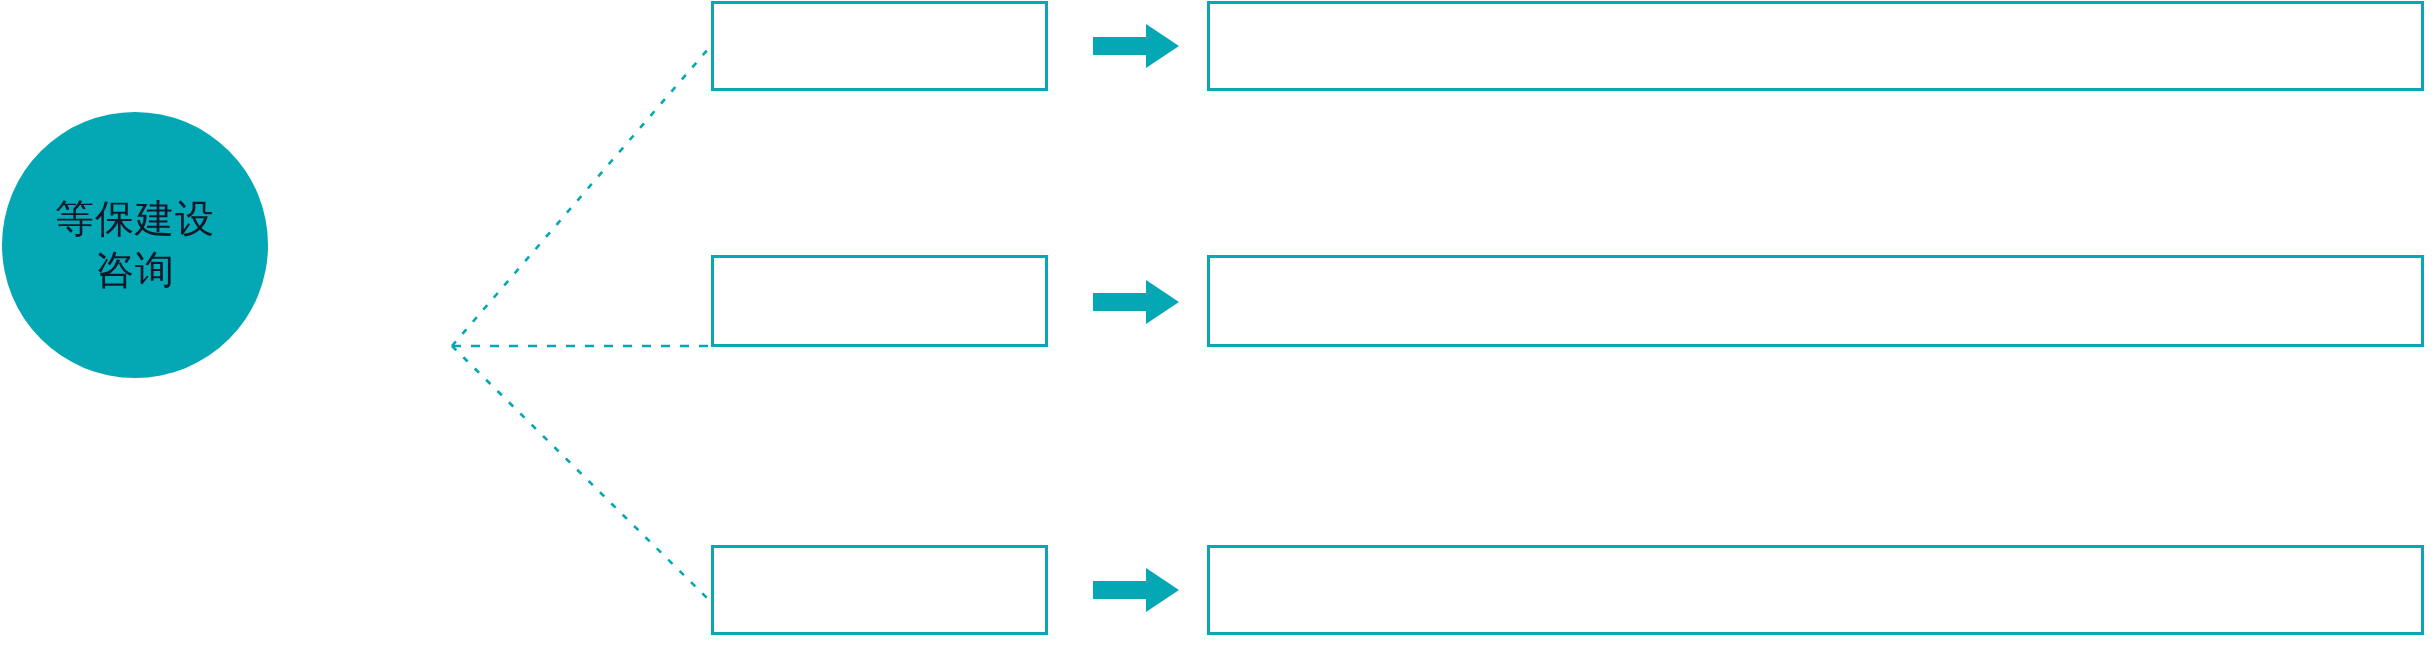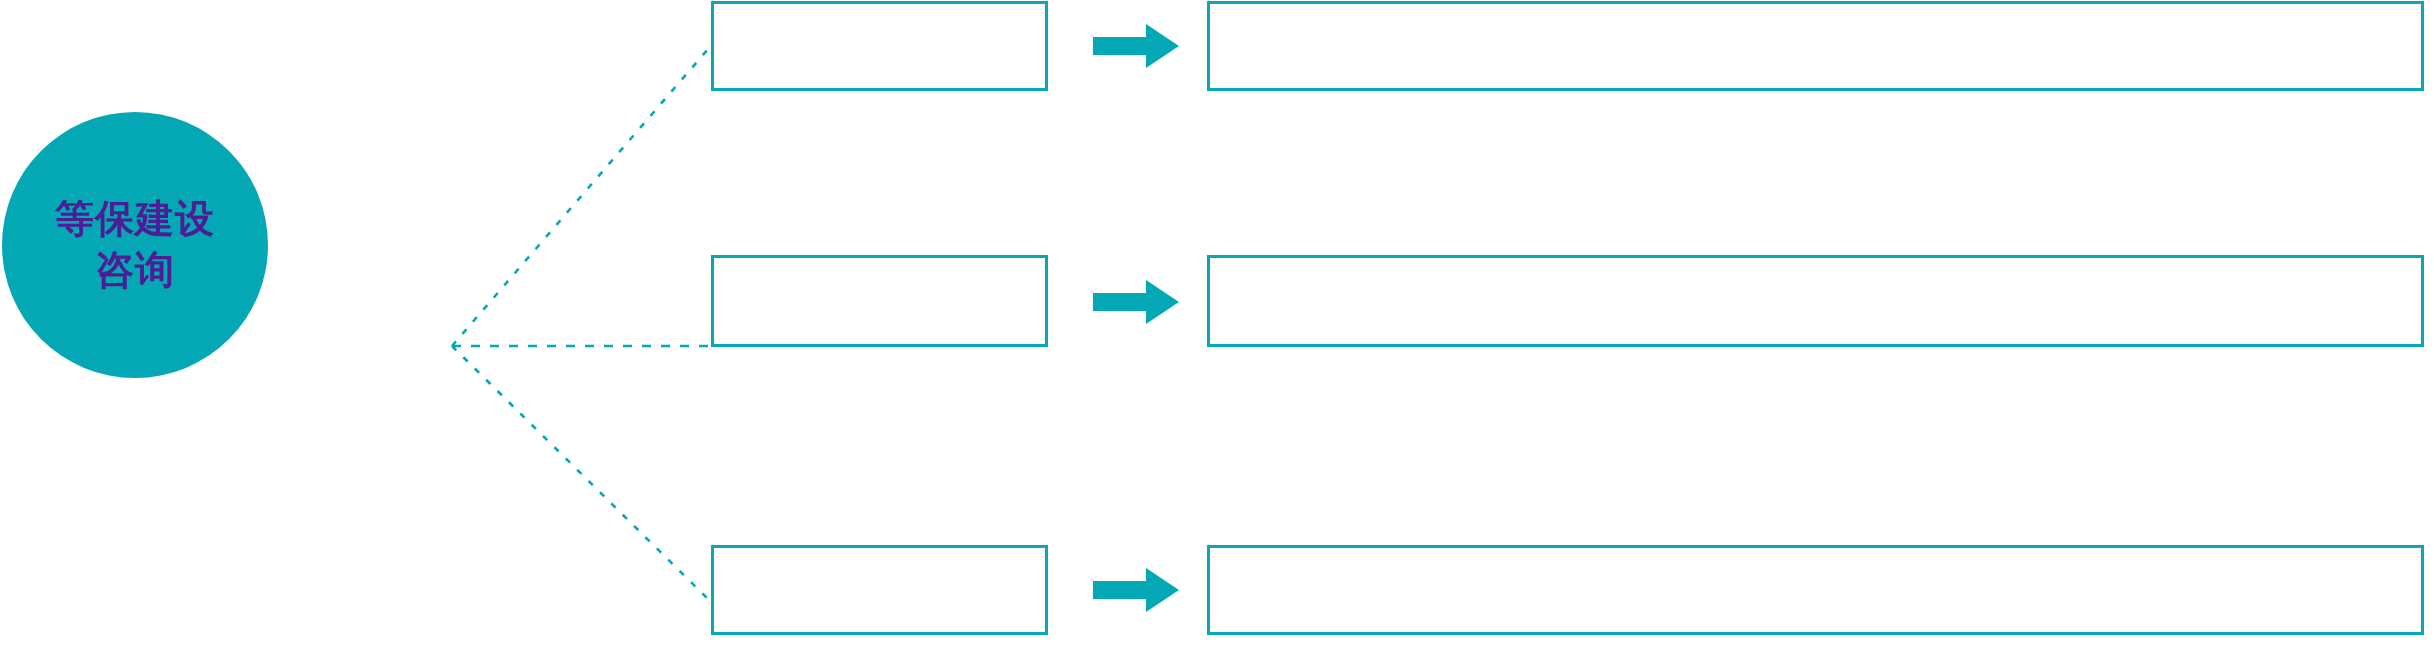--- a/index.html
+++ b/index.html
@@ -27,25 +27,25 @@
     height: 266px;
     border-radius: 50%;
     background: #04A8B4;
     display: flex;
     flex-direction: column;
     align-items: center;
     justify-content: center;
     box-sizing: border-box;
   }
   .hub-line {
-    color: #4c1d95;
+    color: #0f172a;
     font-size: 39px;
     line-height: 1.30;
     letter-spacing: 1px;
-    font-weight: 700;
+    font-weight: 400;
     white-space: nowrap;
     text-align: center;
   }
 
   
   .connectors {
     position: absolute;
     left: 0;
     top: 0;
     width: 2434px;

